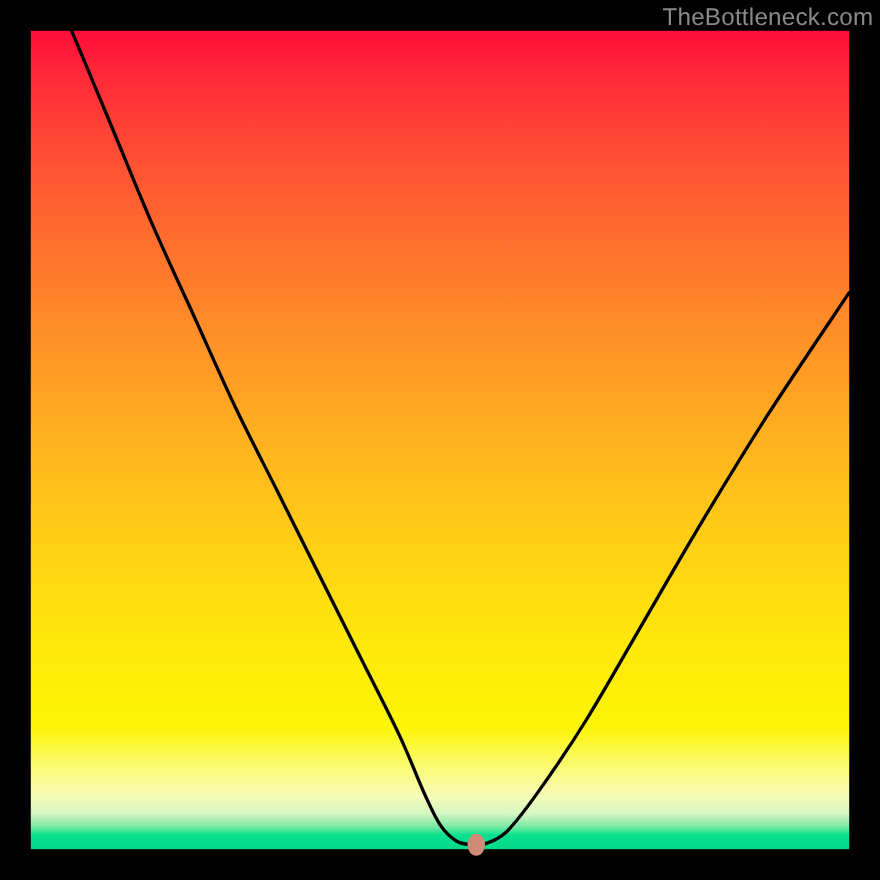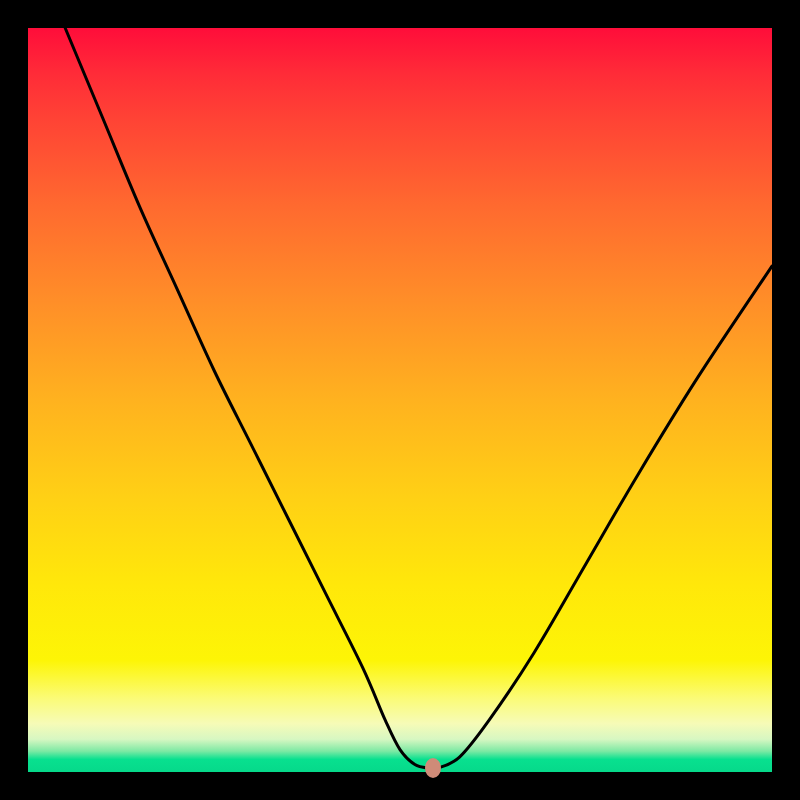--- a/index.html
+++ b/index.html
@@ -76,13 +76,14 @@
 <div class="frame">
   <div class="plot">
 
     <svg class="curve" viewBox="0 0 744 744" preserveAspectRatio="none">
       <path id="curve-path" fill="none" stroke="#000" stroke-width="3" stroke-linejoin="round" stroke-linecap="round" d="M 37.2 0 C 43.400000000000006 14.879999999999995, 62.00000000000001 59.51999999999998, 74.4 89.27999999999997 C 86.80000000000001 119.03999999999996, 99.19999999999999 150.03999999999994, 111.6 178.55999999999995 C 124 207.07999999999996, 136.4 233.11999999999998, 148.8 260.4 C 161.20000000000002 287.67999999999995, 173.6 316.19999999999993, 186 342.23999999999995 C 198.4 368.28, 210.79999999999998 391.84, 223.2 416.64 C 235.6 441.44, 247.99999999999997 466.23999999999995, 260.4 491.03999999999996 C 272.79999999999995 515.8399999999999, 285.20000000000005 540.6400000000001, 297.6 565.44 C 310 590.24, 324.88 618.76, 334.8 639.84 C 344.72 660.9200000000001, 350.92 678.28, 357.12 691.92 C 363.32 705.56, 367.04 714.24, 372 721.68 C 376.96 729.1199999999999, 381.91999999999996 733.4599999999999, 386.88 736.56 C 391.84000000000003 739.66, 398.04 739.66, 401.76000000000005 740.28 C 405.4800000000001 740.9, 404.24000000000007 742.14, 409.20000000000005 740.28 C 414.16 738.42, 422.84 737.1800000000001, 431.52 729.12 C 440.2 721.06, 448.88 709.28, 461.28 691.92 C 473.67999999999995 674.56, 489.8 651, 505.92 624.96 C 522.04 598.9200000000001, 540.64 565.4399999999999, 558 535.68 C 575.36 505.91999999999996, 591.4799999999999 477.4, 610.0799999999999 446.4 C 628.68 415.4, 647.28 384.4, 669.6 349.68 C 691.9200000000001 314.96000000000004, 731.6 256.68, 744 238.07999999999998"></path>
     </svg>
 
     <div class="marker" id="marker" style="left: 405.48px; top: 740.28px;"></div>
   </div>
 
+  <div class="watermark">TheBottleneck.com</div>
 </div>
 
 </body></html>

